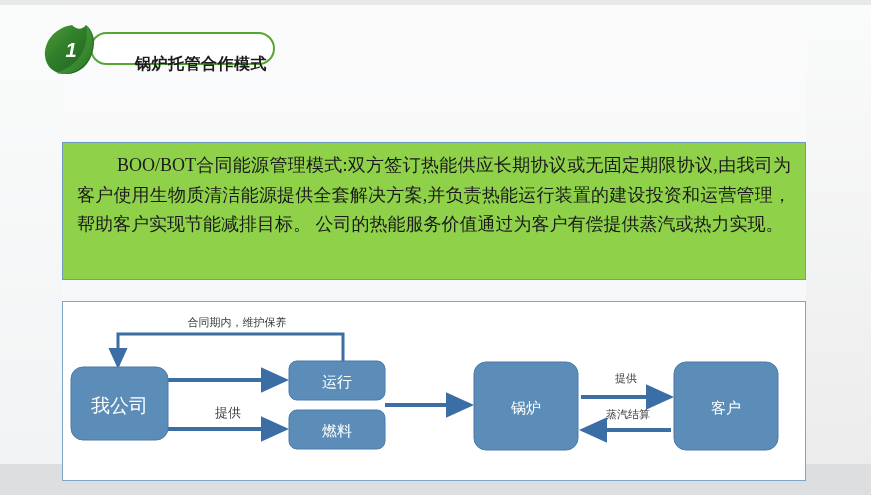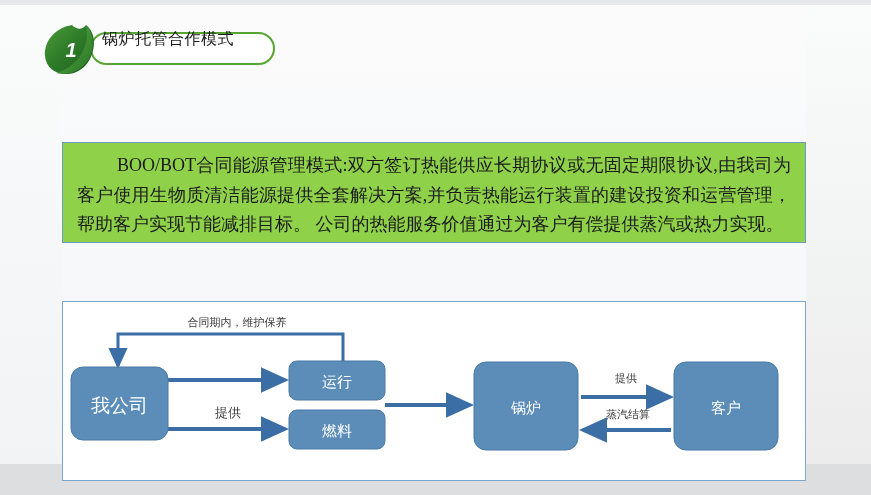--- a/index.html
+++ b/index.html
@@ -53,25 +53,25 @@
     position: absolute;
     left: 48px; top: 8px;
     width: 185px; height: 33px;
     border: 2px solid #55a630;
     border-radius: 17px;
     background: #ffffff;
     box-sizing: border-box;
   }
   #title-text {
     position: absolute;
-    left: 60px; top: 4px;
+    left: 60px; top: 29px;
     width: 165px;
-    text-align: left;
+    text-align: right;
     font-size: 16px;
-    font-weight: normal;
+    font-weight: bold;
     color: #1b1b1b;
     letter-spacing: 0.5px;
     line-height: 22px;
     white-space: nowrap;
   }
   #leaf-badge {
     position: absolute;
     left: 0px; top: 0px;
     width: 56px; height: 52px;
   }
@@ -88,21 +88,21 @@
     color: #ffffff;
     padding-left: 2px;
     box-sizing: border-box;
     pointer-events: none;
   }
 
   
   #desc-panel {
     position: absolute;
     left: 62px; top: 142px;
-    width: 744px; height: 101px;
+    width: 744px; height: 138px;
     background: #8fd24a;
     border: 1px solid #6b9bc3;
     box-sizing: border-box;
     padding: 8px 14px 6px 14px;
   }
   #desc-text {
     font-family: "Liberation Serif", serif;
     font-size: 18px;
     line-height: 29.5px;
     color: #1a1a1a;

